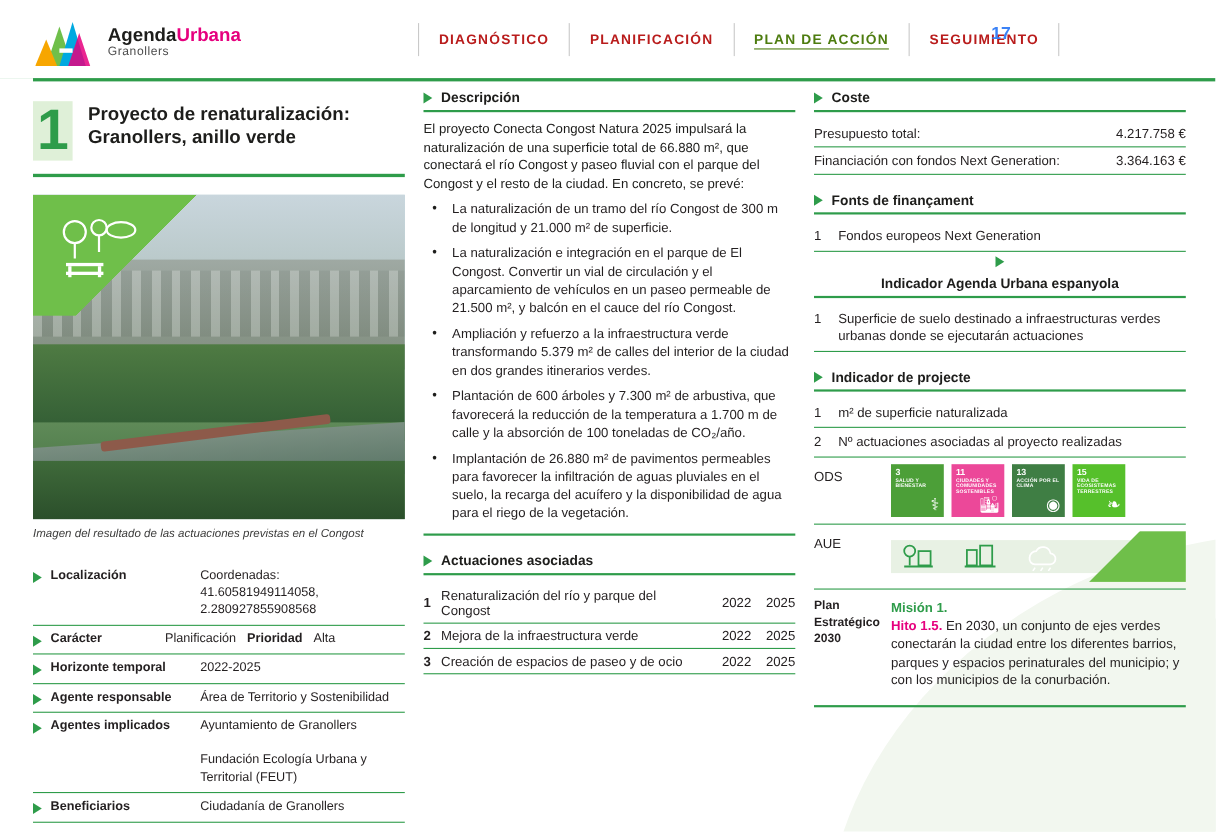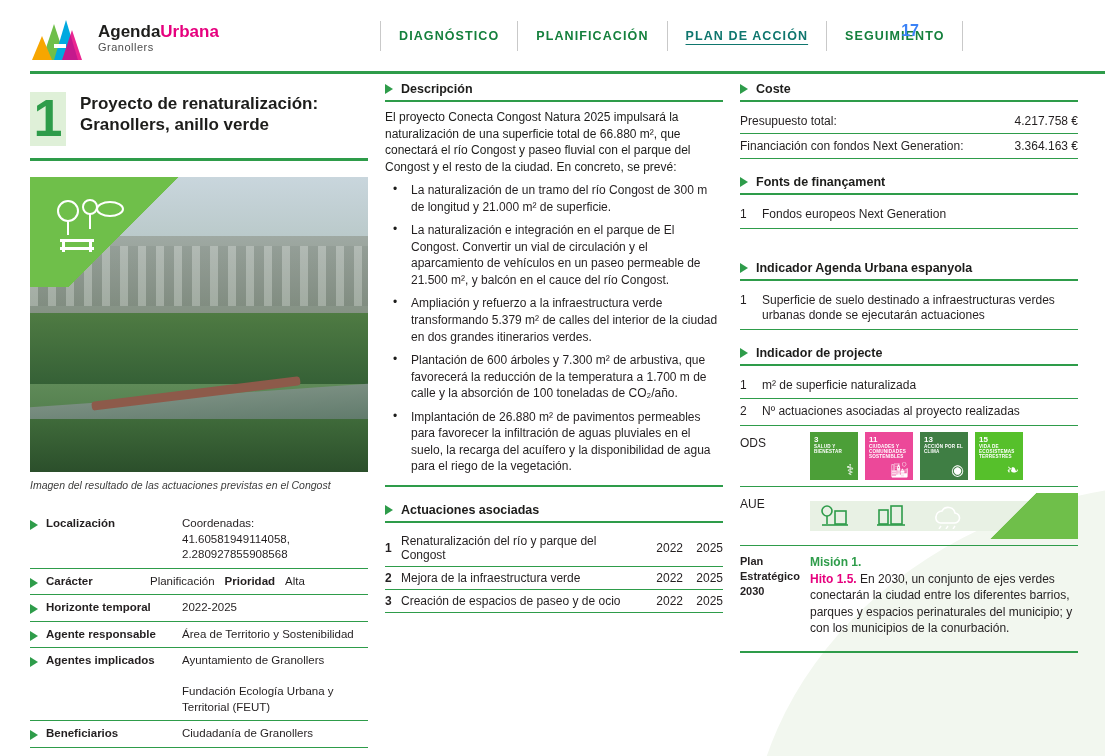--- a/index.html
+++ b/index.html
@@ -38,24 +38,24 @@
   .logo-mark { width:56px; height:44px; position:relative; }
   .logo-text { line-height:1.05; }
   .logo-text .l1 { font-size:17px; font-weight:bold; }
   .logo-text .l1 .g1 { color:#1d1d1b; }
   .logo-text .l1 .g2 { color:#e6007e; }
   .logo-text .l2 { font-size:11px; color:#4d4d4d; letter-spacing:0.5px; margin-top:1px; }
 
   .nav { position:absolute; left:380px; top:16px; display:flex; align-items:center; height:40px; }
   .nav .sep { width:1px; height:30px; background:#c9c9c9; }
   .nav .tab {
-    font-size:12.5px; letter-spacing:1.1px; color:#15803d; font-weight:bold;
+    font-size:12.5px; letter-spacing:1.1px; color:#b91c1c; font-weight:bold;
     padding:0 18px; height:30px; display:flex; align-items:center; white-space:nowrap;
   }
-  .nav .tab.active { color:#0f766e; text-decoration:underline; text-underline-offset:4px; }
+  .nav .tab.active { color:#4d7c0f; text-decoration:underline; text-underline-offset:4px; }
   .page-num { position:absolute; right:30px; top:22px; font-size:16px; font-weight:bold; color:#3b82f6; }
   .header-rule { position:absolute; left:0; top:71px; width:1105px; height:3px; background:#2e9c4a; z-index:3; }
   .header-rule-left { position:absolute; left:0; top:0; width:30px; height:72px; background:#ffffff; }
 
   
   .col-left { position:absolute; left:30px; top:92px; width:338px; z-index:2; }
   .title-block { display:flex; align-items:flex-start; gap:14px; border-bottom:3px solid #2e9c4a; padding-bottom:12px; }
   .big-num {
     font-size:52px; font-weight:bold; color:#2e9c4a; line-height:0.95;
     background:#dff0d8; width:54px; height:54px; display:flex; align-items:center; justify-content:center;
@@ -322,21 +322,21 @@
 
     <div class="sec-head" style="margin-top:16px;">
       <div class="tri"></div>
       <div class="sec-title">Fonts de finançament</div>
     </div>
     <div class="num-row">
       <span class="n">1</span>
       <span>Fondos europeos Next Generation</span>
     </div>
 
-    <div class="sec-head" style="margin-top:32px;">
+    <div class="sec-head" style="margin-top:4px;flex-direction:column;">
       <div class="tri"></div>
       <div class="sec-title">Indicador Agenda Urbana espanyola</div>
     </div>
     <div class="num-row">
       <span class="n">1</span>
       <span>Superficie de suelo destinado a infraestructuras verdes urbanas donde se ejecutarán actuaciones</span>
     </div>
 
     <div class="sec-head" style="margin-top:16px;">
       <div class="tri"></div>

